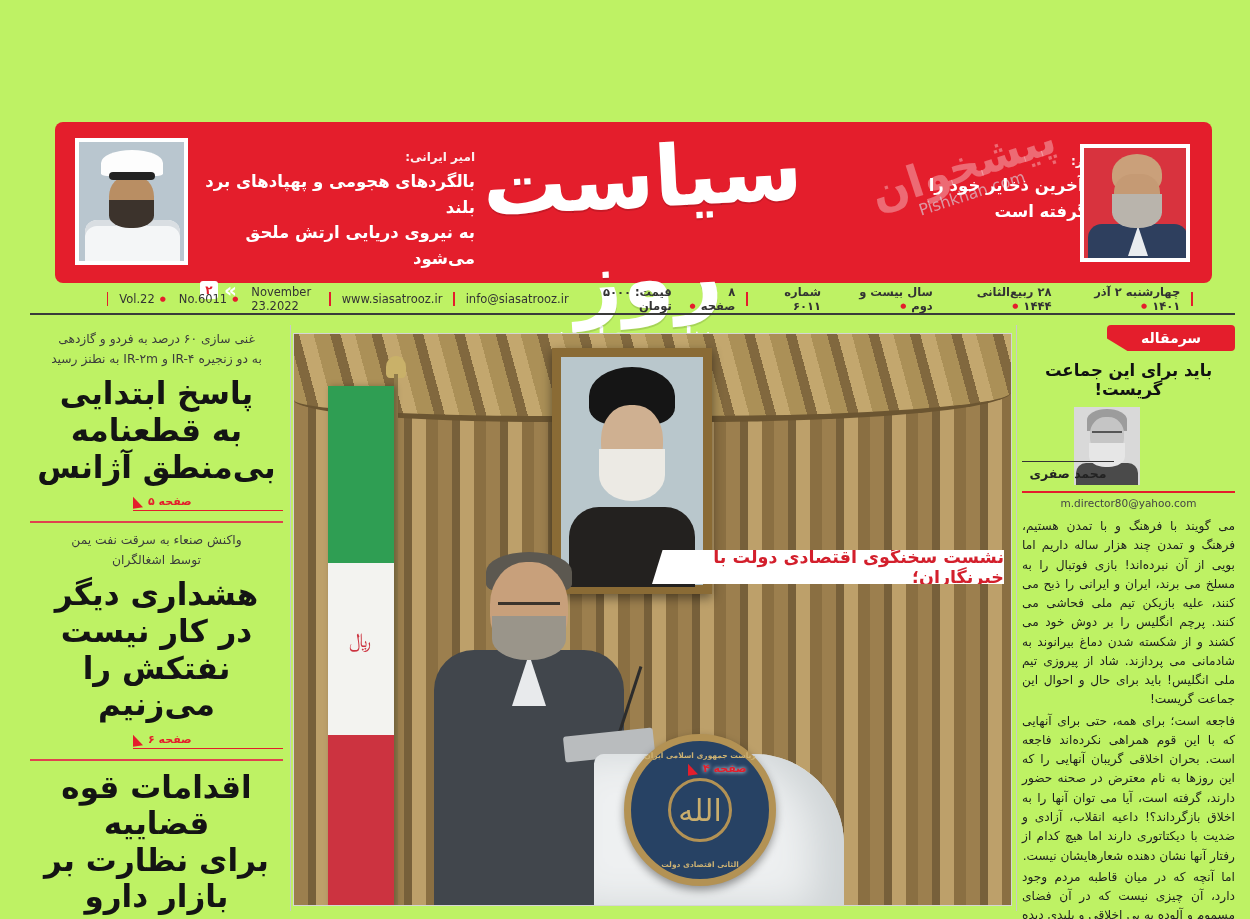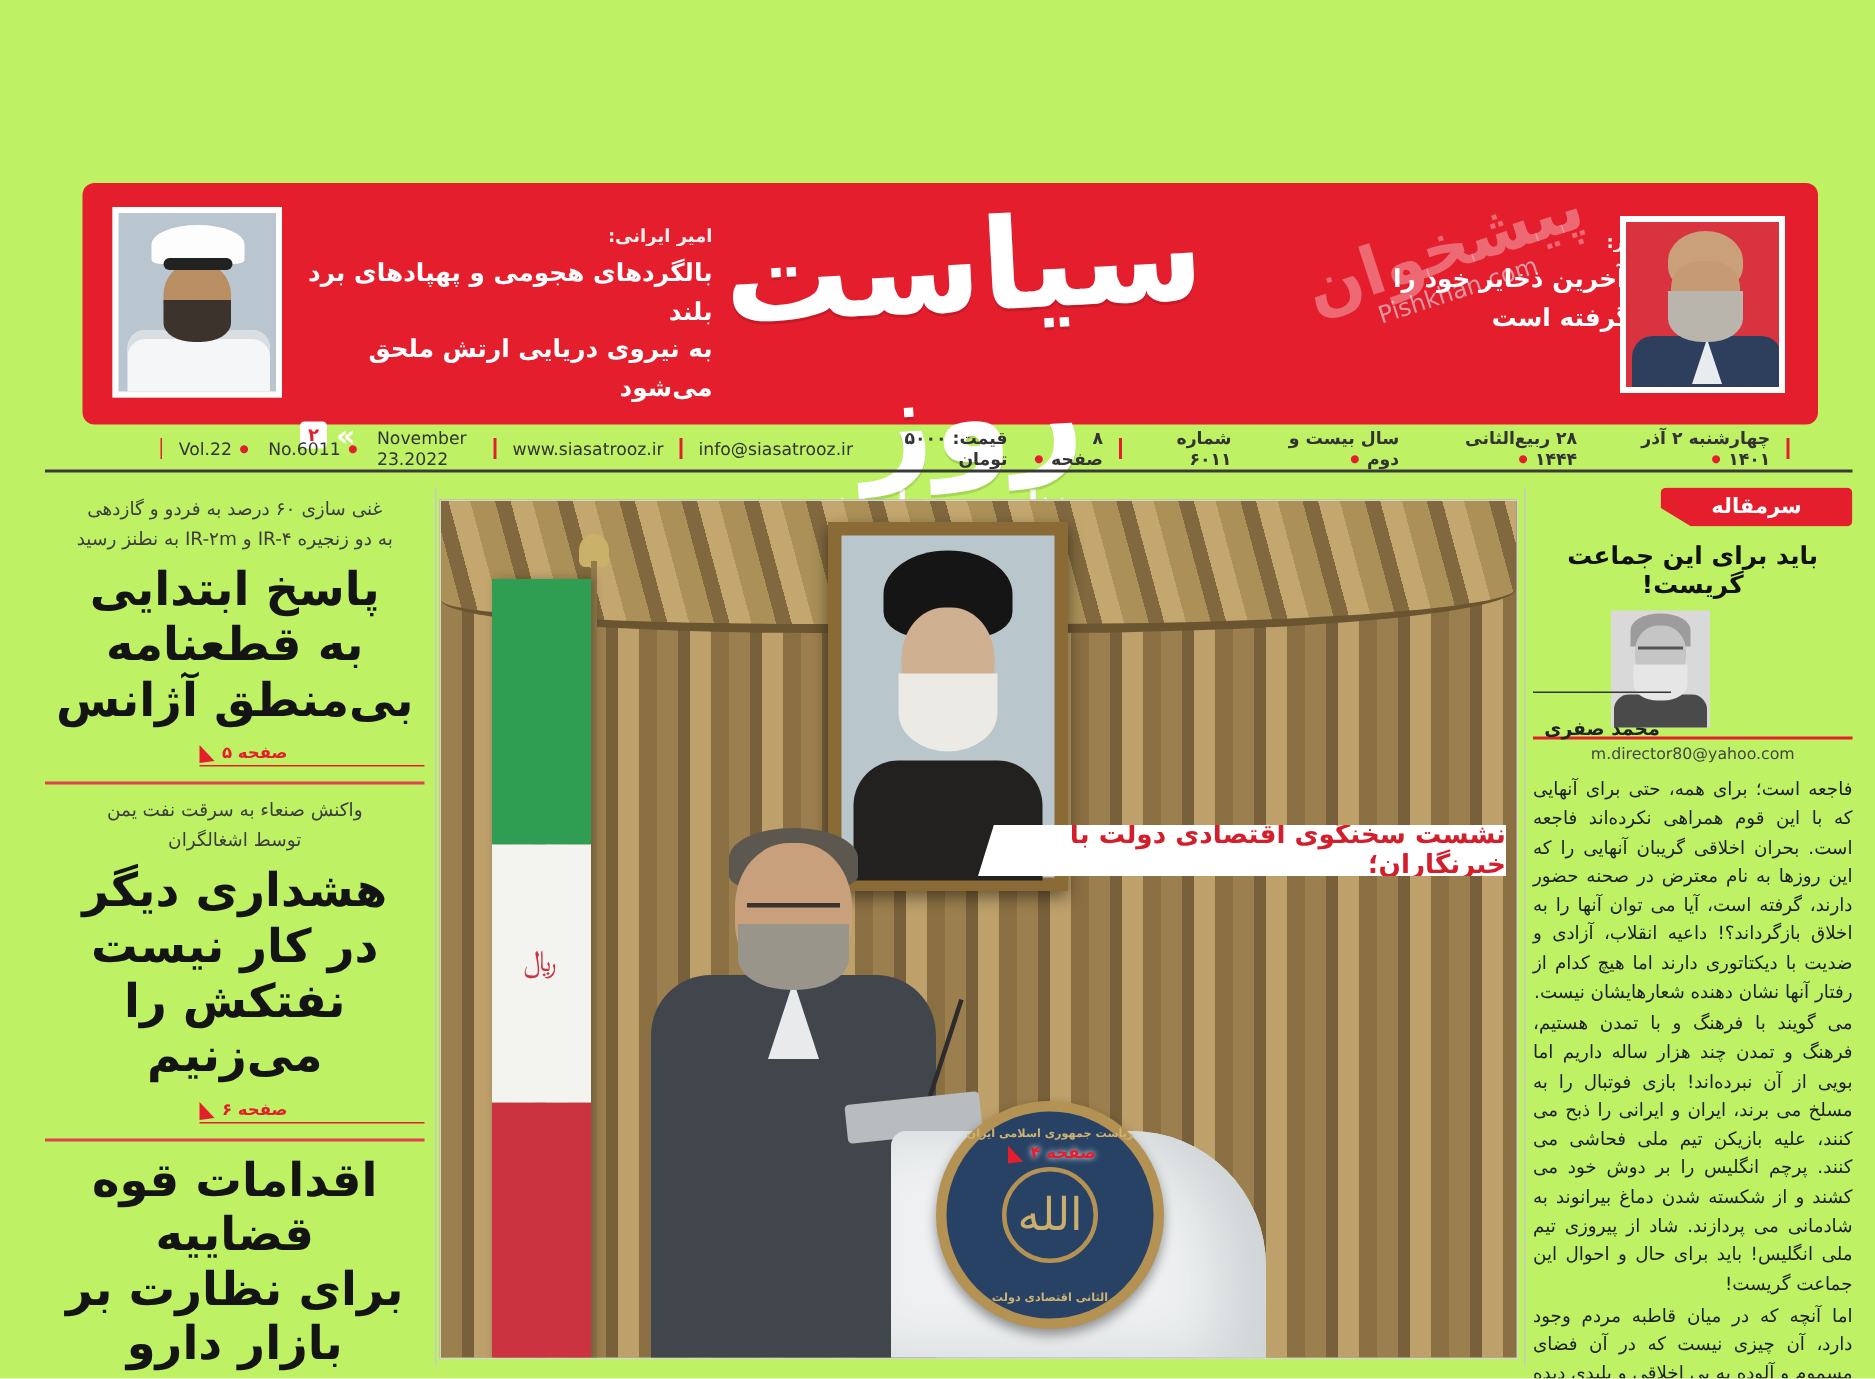--- a/index.html
+++ b/index.html
@@ -142,40 +142,40 @@
     background:#fff; color:#d31f2c; font-weight:bold; font-size:17.5px;
     display:flex; align-items:center; justify-content:center; direction:rtl;
     clip-path:polygon(3% 0,100% 0,100% 100%,0 100%);
     box-shadow:0 2px 5px rgba(0,0,0,.35);
   }
   .main-headline {
     position:absolute; left:320px; top:248px; width:392px; direction:rtl; text-align:left;
     font-size:57px; font-weight:bold; color:#fff; line-height:1.42; letter-spacing:-1px;
     text-shadow:3px 3px 0 #101010,-3px 3px 0 #101010,3px -3px 0 #101010,-3px -3px 0 #101010,0 5px 8px rgba(0,0,0,.55);
   }
-  .main-page { position:absolute; left:378px; top:428px; display:flex; align-items:flex-end; gap:5px; }
+  .main-page { position:absolute; left:394px; top:428px; display:flex; align-items:flex-end; gap:5px; }
   .main-page .pm-label { font-size:11px; font-weight:bold; color:#e41e2c; direction:rtl; text-shadow:0 0 4px #fff; }
 
   
   .editorial { position:absolute; left:1022px; top:325px; width:213px; direction:rtl; }
   .ed-tab {
     margin-left:auto; margin-right:0; width:128px; height:26px; background:#e41e2c; color:#fff;
     font-size:14px; font-weight:bold; display:flex; align-items:center; justify-content:center;
     clip-path:polygon(0 0,100% 0,100% 100%,16% 100%,0 52%);
     border-radius:4px;
   }
   .ed-title { font-size:16.5px; font-weight:bold; color:#111; text-align:center; margin:10px 0 8px; }
   .ed-authorrow { position:relative; height:92px; }
   .ed-photo { position:absolute; right:95px; top:0; width:66px; height:78px; background:#d9d9d9; overflow:hidden; filter:grayscale(1); }
   .hair-w { position:absolute; left:13px; top:2px; width:40px; height:22px; background:#9c9c9c; border-radius:50% 50% 0 0; }
   .face-w { position:absolute; left:16px; top:10px; width:34px; height:38px; background:#cfc4b6; border-radius:45%; }
   .glasses-w { position:absolute; left:18px; top:24px; width:30px; height:8px; border-top:2px solid #555; }
   .beard-w { position:absolute; left:15px; top:36px; width:36px; height:24px; background:#e8e6e2; border-radius:0 0 45% 45%; }
   .suit-w { position:absolute; left:2px; top:56px; width:62px; height:24px; background:#4a4a4a; border-radius:10px 10px 0 0; }
-  .ed-name { position:absolute; left:0; top:54px; width:92px; border-top:1px solid #333; padding-top:16px; text-align:center; font-size:12.5px; font-weight:bold; color:#222; }
+  .ed-name { position:absolute; left:0; top:54px; width:92px; border-top:1px solid #333; padding-top:4px; text-align:center; font-size:12.5px; font-weight:bold; color:#222; }
   .ed-redline { border-bottom:2px solid #e41e2c; margin-top:-8px; }
   .ed-email { direction:ltr; text-align:center; font-size:10.5px; color:#444; margin:4px 0 8px; }
   .ed-body p { font-size:12.2px; line-height:1.58; color:#1e1e1e; text-align:justify; text-align-last:right; margin-bottom:2px; }
 </style>
 </head>
 <body>
 
 <div id="page">
 
   <div class="banner">
@@ -344,20 +344,20 @@
         <div class="face-w"></div>
         <div class="glasses-w"></div>
         <div class="beard-w"></div>
       </div>
       <div class="ed-name">محمد صفری</div>
     </div>
     <div class="ed-redline"></div>
     <div class="ed-email">m.director80@yahoo.com</div>
 
     <div class="ed-body">
+      <p>می گویند با فرهنگ و با تمدن هستیم، فرهنگ و تمدن چند هزار ساله داریم اما بویی از آن نبرده‌اند! بازی فوتبال را به مسلخ می برند، ایران و ایرانی را ذبح می کنند، علیه بازیکن تیم ملی فحاشی می کنند. پرچم انگلیس را بر دوش خود می کشند و از شکسته شدن دماغ بیرانوند به شادمانی می پردازند. شاد از پیروزی تیم ملی انگلیس! باید برای حال و احوال این جماعت گریست!</p>
       <p>فاجعه است؛ برای همه، حتی برای آنهایی که با این قوم همراهی نکرده‌اند فاجعه است. بحران اخلاقی گریبان آنهایی را که این روزها به نام معترض در صحنه حضور دارند، گرفته است، آیا می توان آنها را به اخلاق بازگرداند؟! داعیه انقلاب، آزادی و ضدیت با دیکتاتوری دارند اما هیچ کدام از رفتار آنها نشان دهنده شعارهایشان نیست.</p>
-      <p>می گویند با فرهنگ و با تمدن هستیم، فرهنگ و تمدن چند هزار ساله داریم اما بویی از آن نبرده‌اند! بازی فوتبال را به مسلخ می برند، ایران و ایرانی را ذبح می کنند، علیه بازیکن تیم ملی فحاشی می کنند. پرچم انگلیس را بر دوش خود می کشند و از شکسته شدن دماغ بیرانوند به شادمانی می پردازند. شاد از پیروزی تیم ملی انگلیس! باید برای حال و احوال این جماعت گریست!</p>
       <p>اما آنچه که در میان قاطبه مردم وجود دارد، آن چیزی نیست که در آن فضای مسموم و آلوده به بی اخلاقی و پلیدی دیده می‌شود.</p>
 
     </div>
   </div>
 
 </div>
 
 </body></html>

